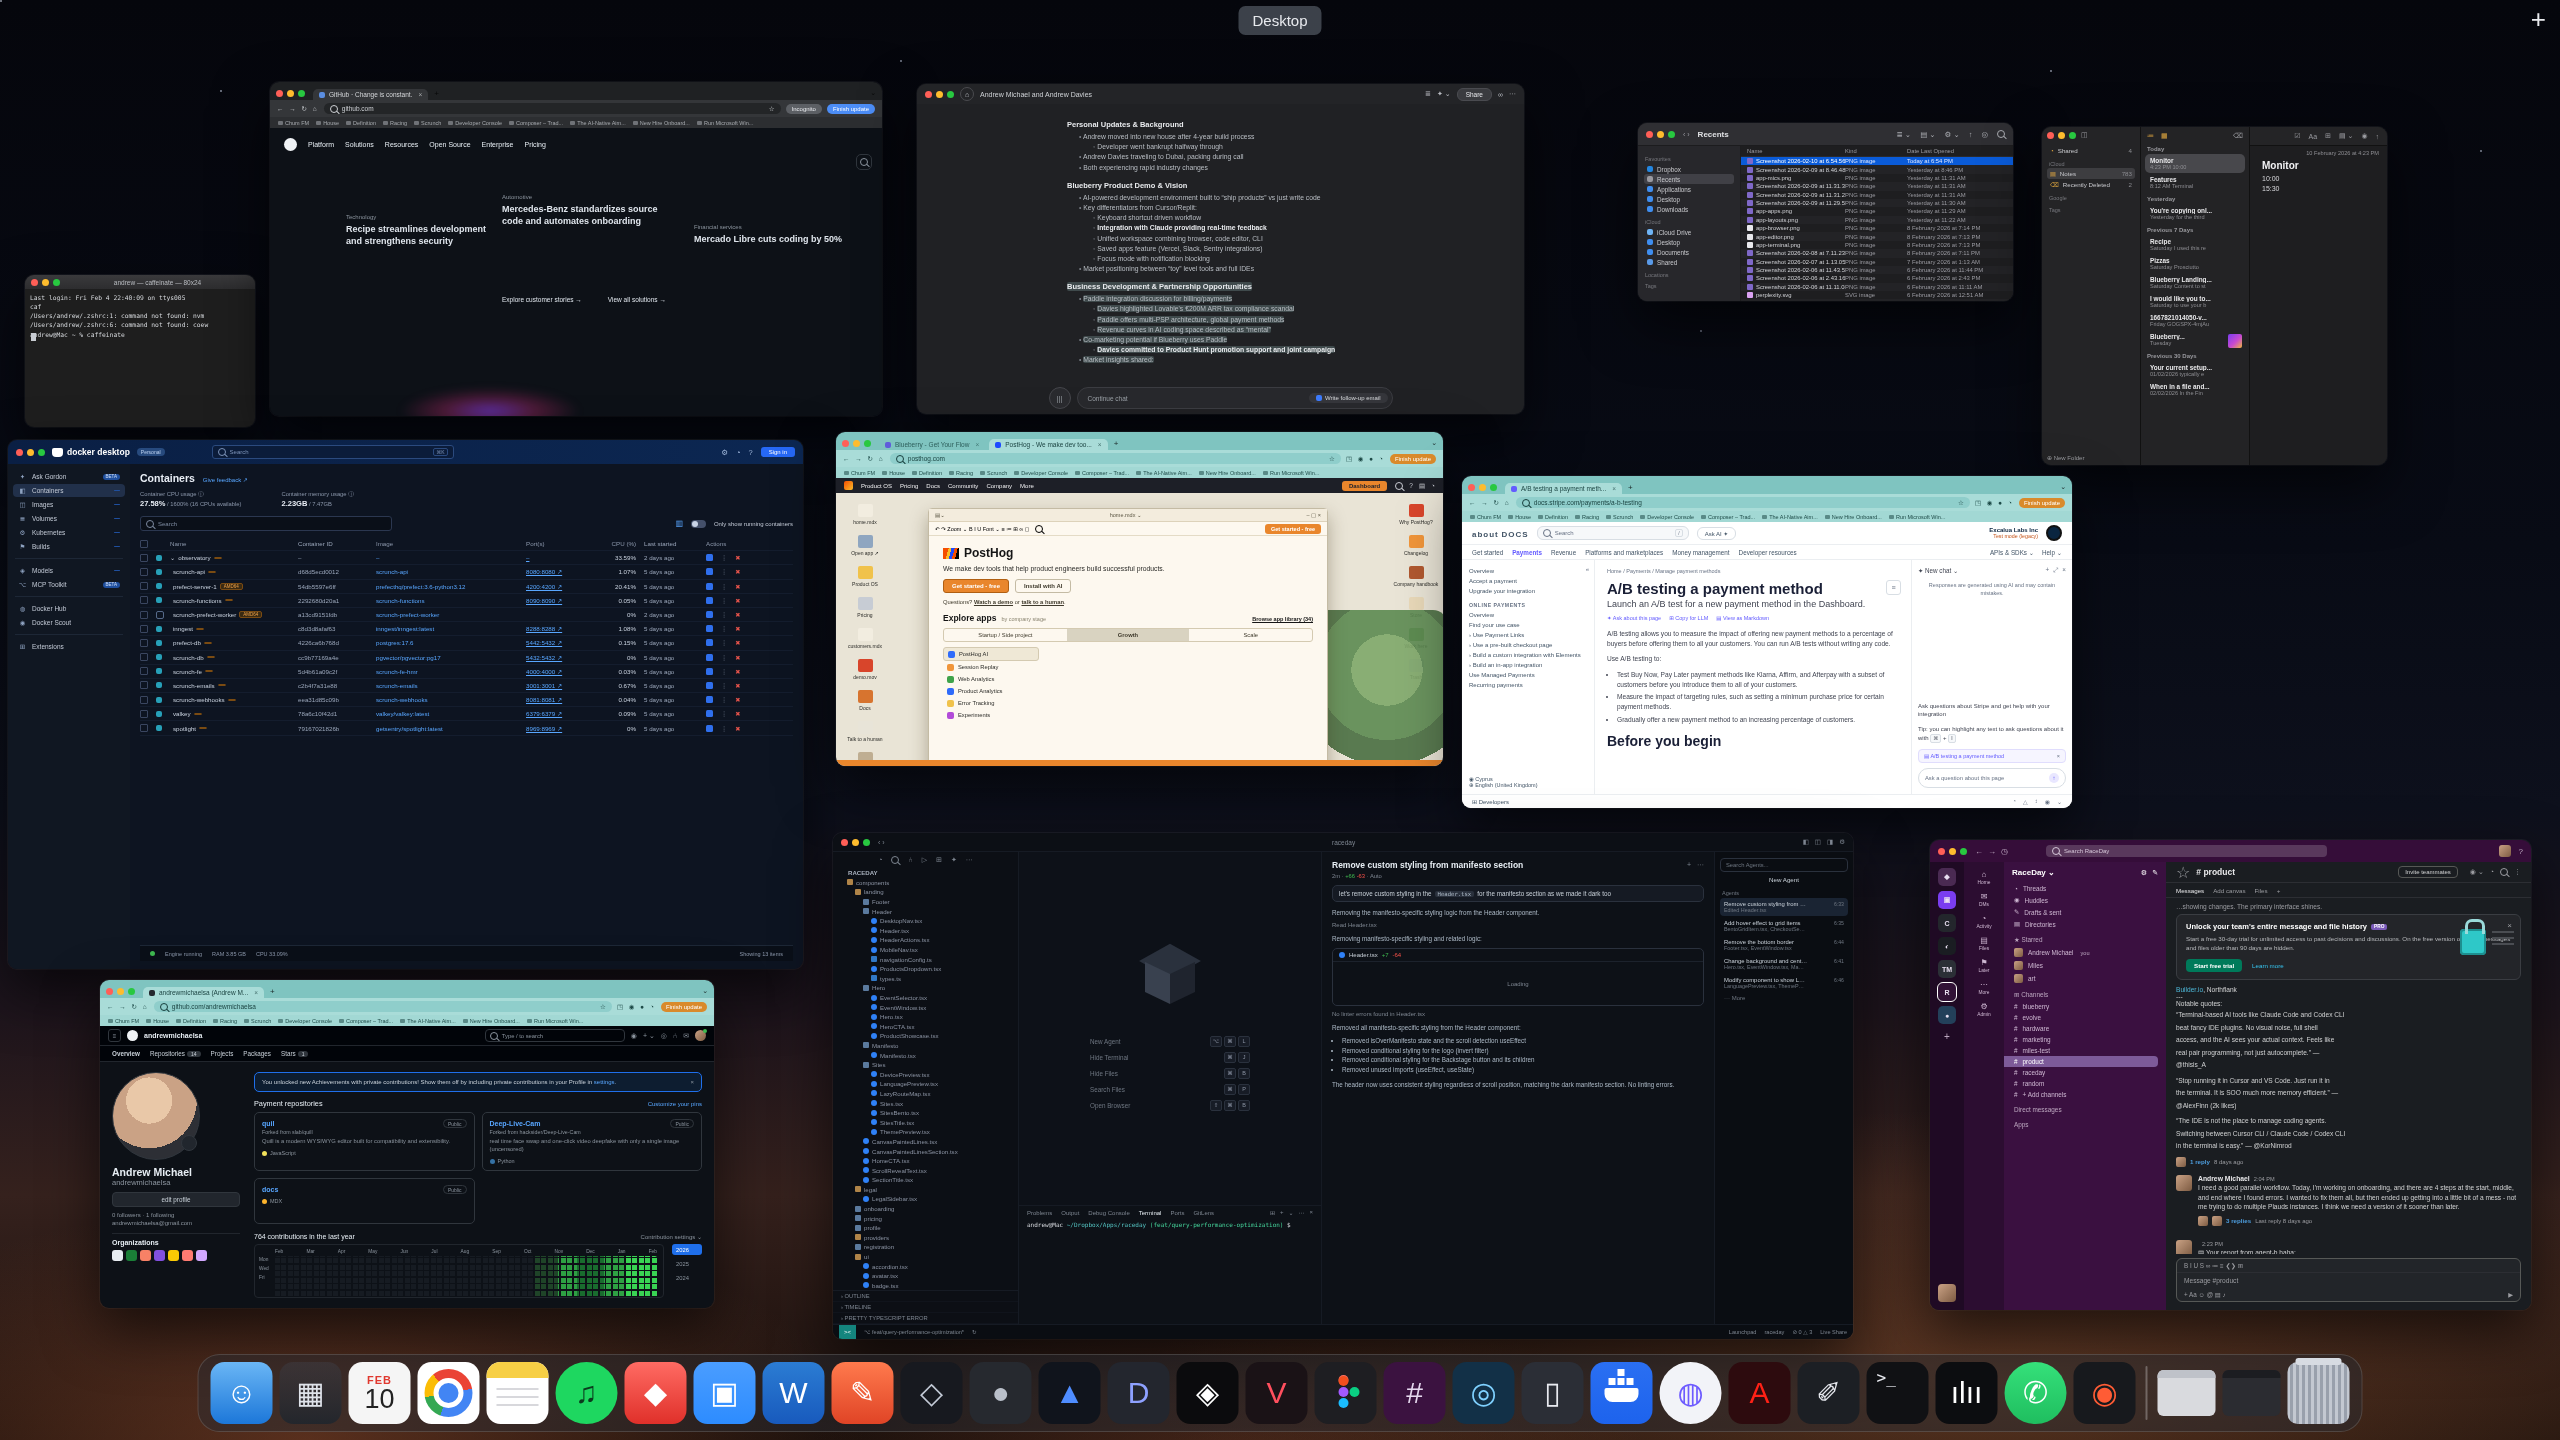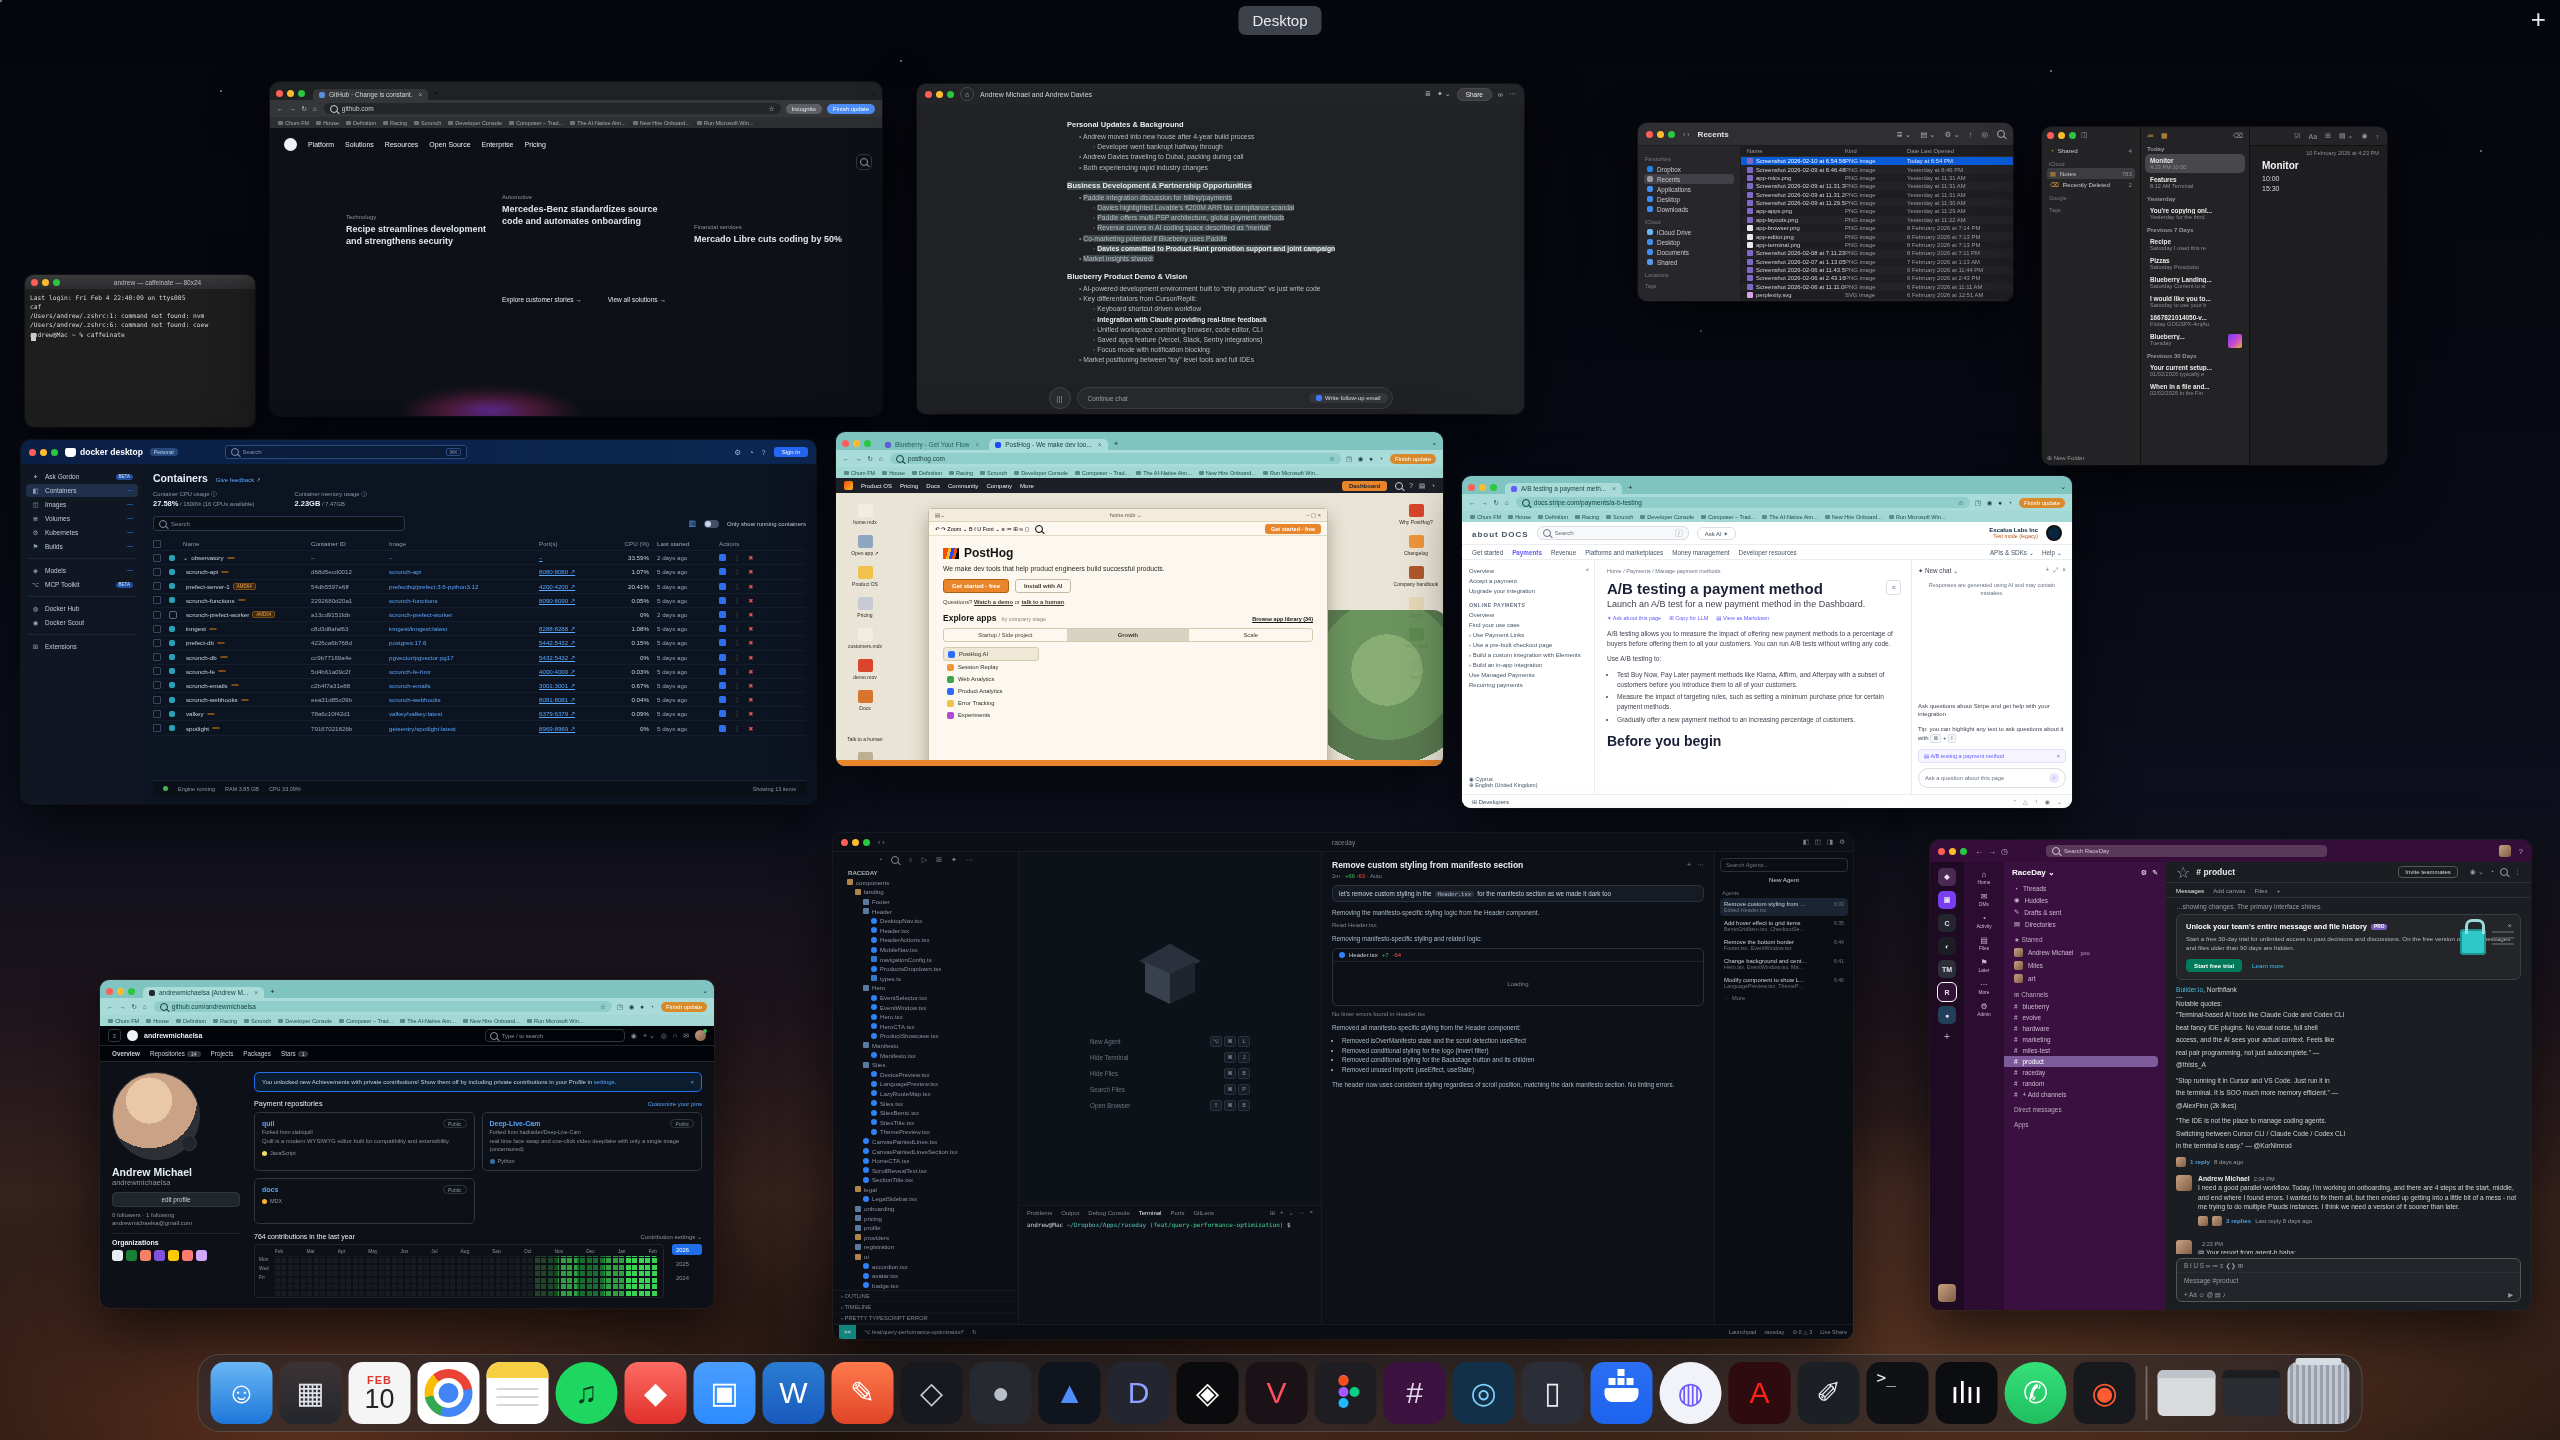--- a/index.html
+++ b/index.html
@@ -641,44 +641,44 @@
         <h3>Personal Updates &amp; Background</h3>
         <div>
 
         <div class="gb l1"><span>Andrew moved into new house after 4-year build process</span></div>
           <div class="gb l2"><span>Developer went bankrupt halfway through</span></div>
           <div class="gb l1"><span>Andrew Davies traveling to Dubai, packing during call</span></div>
           <div class="gb l1"><span>Both experiencing rapid industry changes</span></div>
         </div>
       </div>
       <div class="gran-sec">
-        <h3 class="hl">Business Development &amp; Partnership Opportunities</h3>
-        <div>
-
-        <div class="gb l1"><span class="hl">Paddle integration discussion for billing/payments</span></div>
-          <div class="gb l2"><span class="hl">Davies highlighted Lovable's €200M ARR tax compliance scandal</span></div>
-          <div class="gb l2"><span class="hl">Paddle offers multi-PSP architecture, global payment methods</span></div>
-          <div class="gb l2"><span class="hl">Revenue curves in AI coding space described as “mental”</span></div>
-          <div class="gb l1"><span class="hl">Co-marketing potential if Blueberry uses Paddle</span></div>
-          <div class="gb l2"><span class="hl b">Davies committed to Product Hunt promotion support and joint campaign</span></div>
-          <div class="gb l1"><span class="hl">Market insights shared:</span></div>
-        </div>
-      </div>
-      <div class="gran-sec">
         <h3>Blueberry Product Demo &amp; Vision</h3>
         <div>
 
         <div class="gb l1"><span>AI-powered development environment built to “ship products” vs just write code</span></div>
           <div class="gb l1"><span>Key differentiators from Cursor/Replit:</span></div>
           <div class="gb l2"><span>Keyboard shortcut driven workflow</span></div>
           <div class="gb l2"><span class="b">Integration with Claude providing real-time feedback</span></div>
           <div class="gb l2"><span>Unified workspace combining browser, code editor, CLI</span></div>
           <div class="gb l2"><span>Saved apps feature (Vercel, Slack, Sentry integrations)</span></div>
           <div class="gb l2"><span>Focus mode with notification blocking</span></div>
           <div class="gb l1"><span>Market positioning between “toy” level tools and full IDEs</span></div>
+        </div>
+      </div>
+      <div class="gran-sec">
+        <h3 class="hl">Business Development &amp; Partnership Opportunities</h3>
+        <div>
+
+        <div class="gb l1"><span class="hl">Paddle integration discussion for billing/payments</span></div>
+          <div class="gb l2"><span class="hl">Davies highlighted Lovable's €200M ARR tax compliance scandal</span></div>
+          <div class="gb l2"><span class="hl">Paddle offers multi-PSP architecture, global payment methods</span></div>
+          <div class="gb l2"><span class="hl">Revenue curves in AI coding space described as “mental”</span></div>
+          <div class="gb l1"><span class="hl">Co-marketing potential if Blueberry uses Paddle</span></div>
+          <div class="gb l2"><span class="hl b">Davies committed to Product Hunt promotion support and joint campaign</span></div>
+          <div class="gb l1"><span class="hl">Market insights shared:</span></div>
         </div>
       </div>
     </div>
   <div class="gran-foot">
     <span class="gran-mic">|||</span>
     <div class="gran-input">
         <span>Continue chat</span>
       <span class="gran-chip">
           <b></b>
           <span>Write follow-up email</span>
@@ -1037,21 +1037,21 @@
     <div class="nt-body">
       <h2>Monitor</h2>
       <div>
           <p>10:00</p>
           <p>15:30</p>
         </div>
     </div>
   </div>
 </div>
 
-<div class="win dock-w" style="left:21px;top:440px;width:795px;height:364px">
+<div class="win dock-w" style="left:8px;top:440px;width:795px;height:529px">
   <div class="dk-tb">
       <span class="dots">
         <i></i>
         <i></i>
         <i></i>
       </span>
     <span class="dk-logo">
         <span class="dk-whale"></span>
         <span>docker desktop</span>
       </span>

